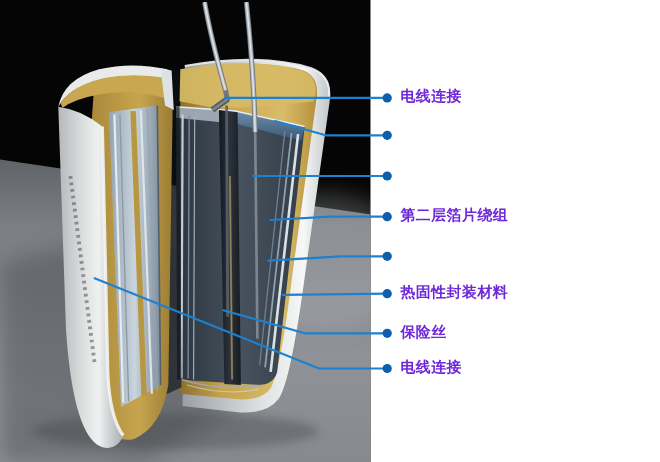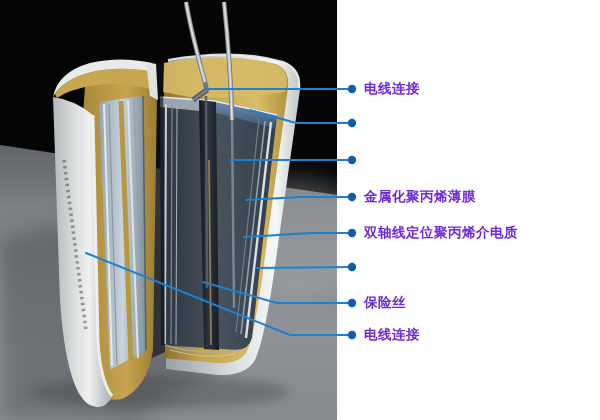--- a/index.html
+++ b/index.html
@@ -163,18 +163,18 @@
       <circle cx="352" cy="160" r="4.2"></circle>
       <circle cx="352" cy="197" r="4.2"></circle>
       <circle cx="352" cy="233" r="4.2"></circle>
       <circle cx="352" cy="267" r="4.2"></circle>
       <circle cx="352" cy="303" r="4.2"></circle>
       <circle cx="352" cy="335" r="4.2"></circle>
     </g>
   </svg>
 
   <div class="callout-label" style="top:89px">电线连接</div>
-  <div class="callout-label" style="top:197px">金属化聚丙烯薄膜</div>
-  <div class="callout-label" style="top:233px">双轴线定位聚丙烯介电质</div>
+  <div class="callout-label" style="top:197px">第二层箔片绕组</div>
+  <div class="callout-label" style="top:267px">热固性封装材料</div>
   <div class="callout-label" style="top:303px">保险丝</div>
   <div class="callout-label" style="top:335px">电线连接</div>
 
 </div>
 
 </body></html>

